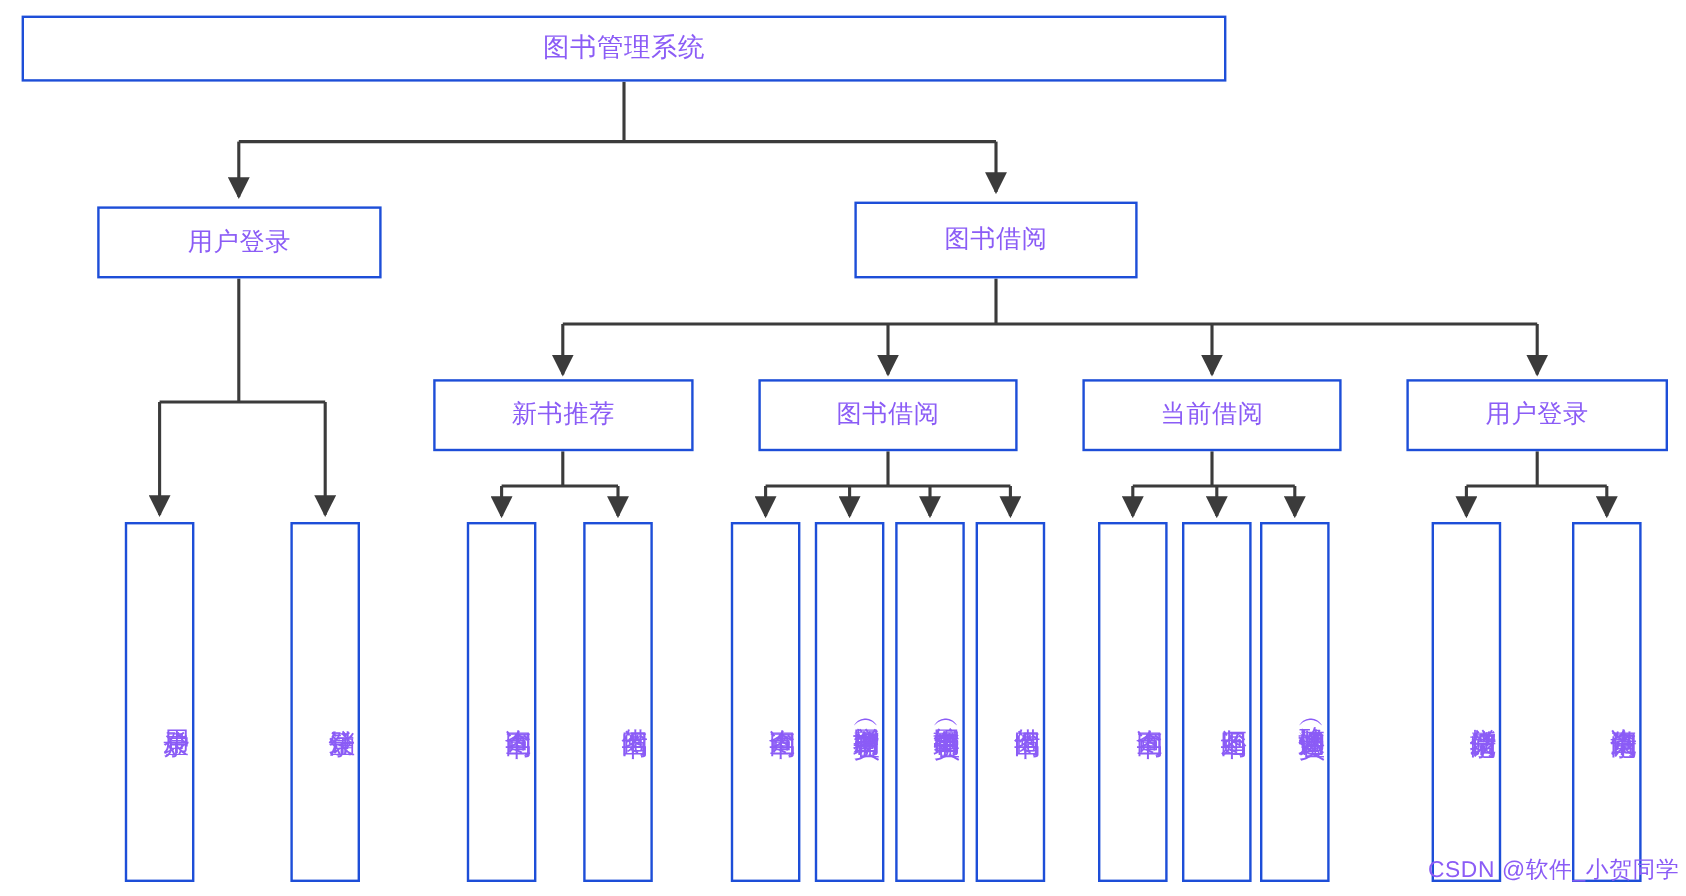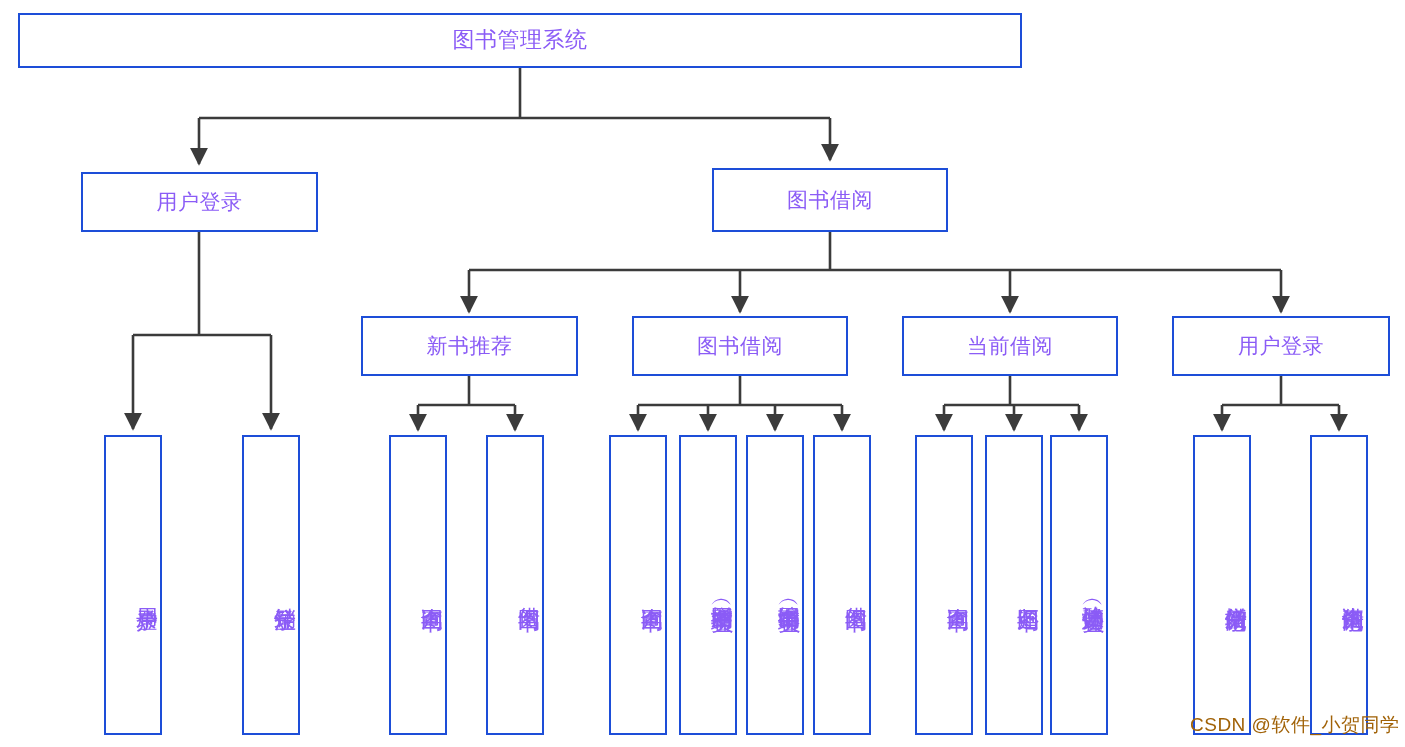--- a/index.html
+++ b/index.html
@@ -55,21 +55,21 @@
     line-height: 1.22;
     letter-spacing: 1px;
   }
   .node.vert .vtext {
     writing-mode: vertical-rl;
     text-orientation: upright;
     white-space: nowrap;
   }
   .watermark {
     position: absolute;
-    color: #a16207;
+    color: #8b5cf6;
     font-size: 19px;
     letter-spacing: 0.5px;
     z-index: 3;
     white-space: nowrap;
   }
 </style>
 </head>
 <body>
 
 <div id="canvas">

